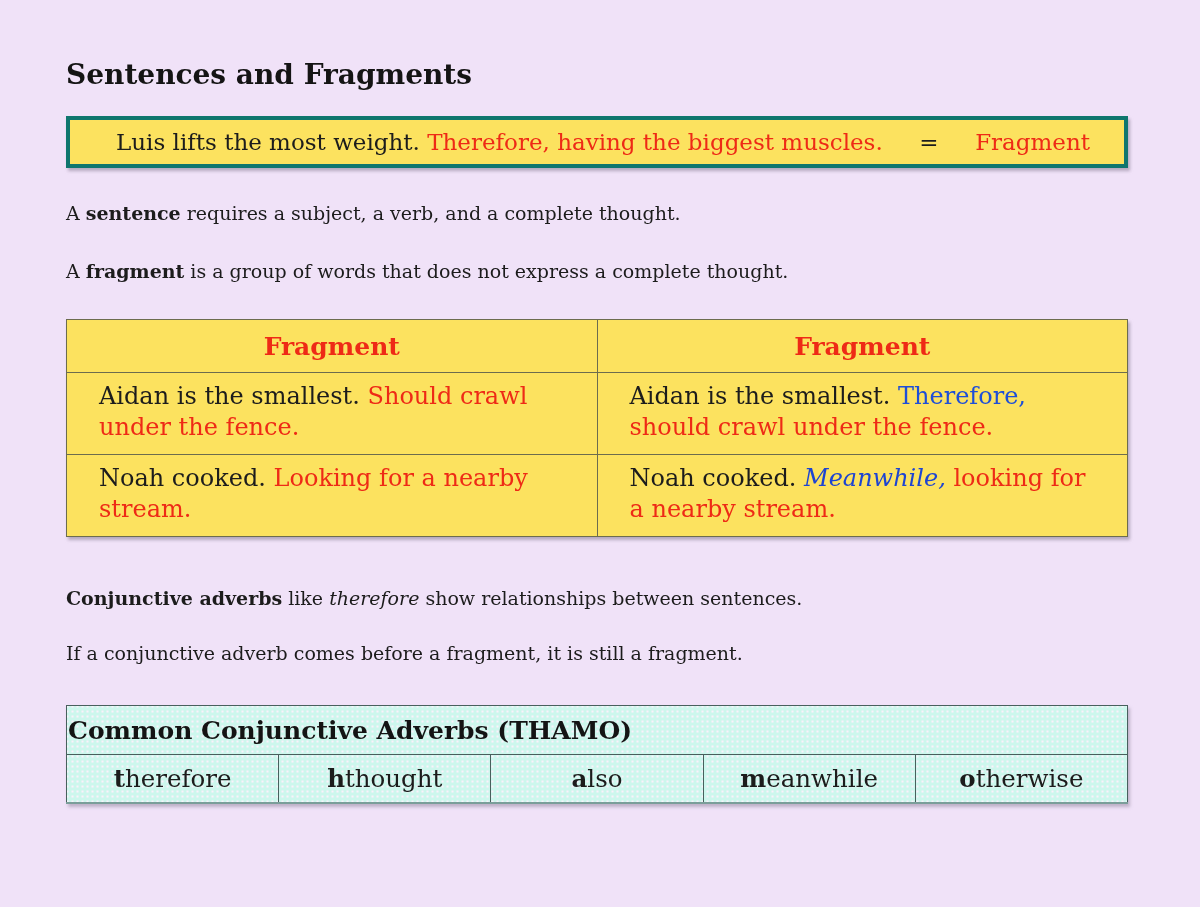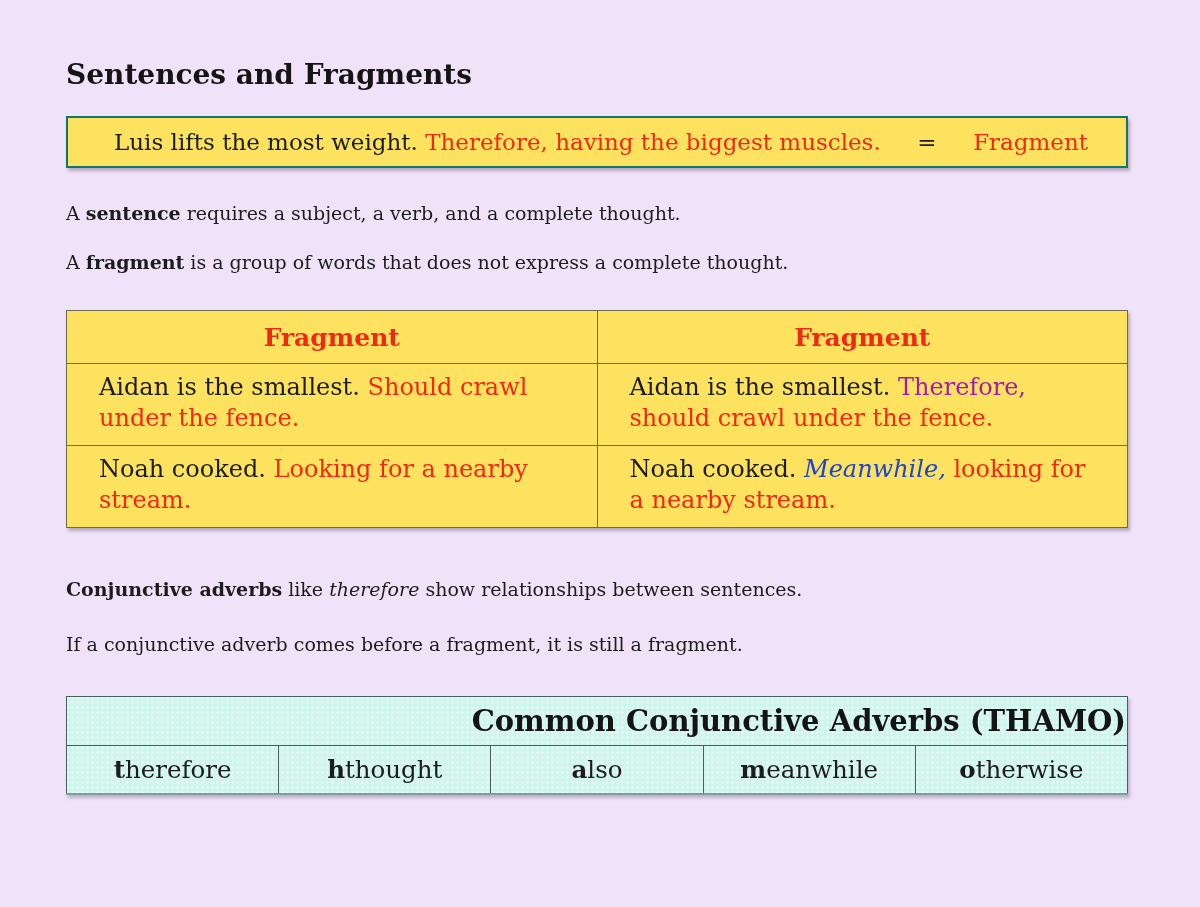--- a/index.html
+++ b/index.html
@@ -21,38 +21,38 @@
     margin: 0;
     font-size: 28px;
     line-height: 34px;
     font-weight: bold;
     color: #141414;
   }
   .example-box {
     margin-top: 24px;
     height: 52px;
     background: var(--yellow, #fce25f);
-    border: 2px solid #0f766e;
+    border: 4px solid #0f766e;
     box-shadow: 2px 3px 3px rgba(151, 138, 162, 0.65);
     display: flex;
     align-items: center;
     padding-left: 46px;
     white-space: nowrap;
   }
   .example-box p {
     margin: 0;
     font-size: 23px;
   }
   .para {
     margin: 0;
     font-size: 19px;
     line-height: 29px;
   }
   .para.m1 { margin-top: 31px; }
-  .para.m2 { margin-top: 20px; }
+  .para.m2 { margin-top: 29px; }
   .para.m3 { margin-top: 47px; }
   .para.m4 { margin-top: 26px; }
   .para.m5 { margin-top: 25px; }
   table {
     width: 100%;
     border-collapse: collapse;
   }
   .fragment-table {
     margin-top: 33px;
     background: var(--yellow, #fce25f);
@@ -83,23 +83,23 @@
     background-color: var(--cyan, #cdf7ed);
     background-image: radial-gradient(circle at 1px 1px, rgba(255, 240, 252, 0.95) 1px, transparent 1.3px);
     background-size: 5px 5px;
     border: 1px solid #7b9e9a;
     border-bottom-width: 2px;
     box-shadow: 2px 3px 3px rgba(151, 138, 162, 0.55);
   }
   .thamo-table th {
     height: 49px;
     border: 1px solid #48605d;
-    text-align: right;
+    text-align: left;
     vertical-align: middle;
-    font-size: 29px;
+    font-size: 25px;
     font-weight: bold;
     color: #141414;
   }
   .thamo-table td {
     height: 48px;
     border: 1px solid #48605d;
     text-align: center;
     vertical-align: middle;
     font-size: 24.5px;
     width: 20%;
@@ -123,21 +123,21 @@
   <table class="fragment-table">
     <thead>
       <tr>
         <th>Fragment</th>
         <th>Fragment</th>
       </tr>
     </thead>
     <tbody>
       <tr>
         <td><span>Aidan is the smallest. </span><span style="color: rgb(238, 42, 22);">Should crawl under the fence.</span></td>
-        <td><span>Aidan is the smallest. </span><span style="color: #a21caf;">Therefore,</span><span style="color: rgb(238, 42, 22);"> should crawl under the fence.</span></td>
+        <td><span>Aidan is the smallest. </span><span style="color: #1d4ed8;">Therefore,</span><span style="color: rgb(238, 42, 22);"> should crawl under the fence.</span></td>
       </tr>
       <tr>
         <td><span>Noah cooked. </span><span style="color: rgb(238, 42, 22);">Looking for a nearby stream.</span></td>
         <td><span>Noah cooked. </span><span style="color: rgb(29, 68, 210); font-style: italic;">Meanwhile,</span><span style="color: rgb(238, 42, 22);"> looking for a nearby stream.</span></td>
       </tr>
     </tbody>
   </table>
 
   <p class="para m3"><span style="font-weight: 700;">Conjunctive adverbs</span><span> like </span><span style="font-style: italic;">therefore</span><span> show relationships between sentences.</span></p>
 

